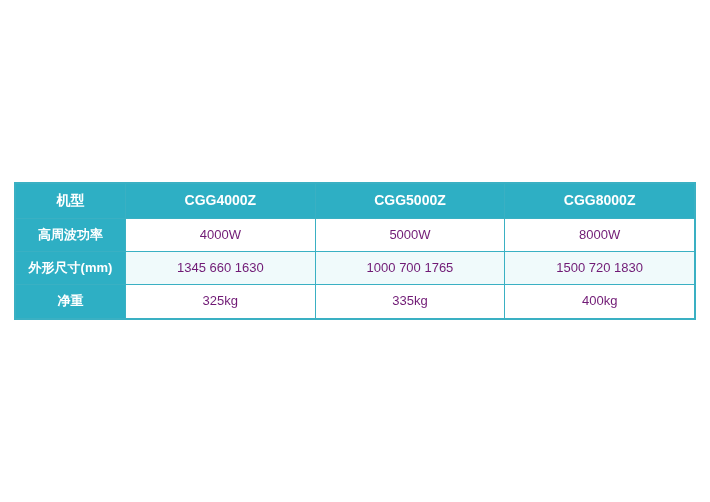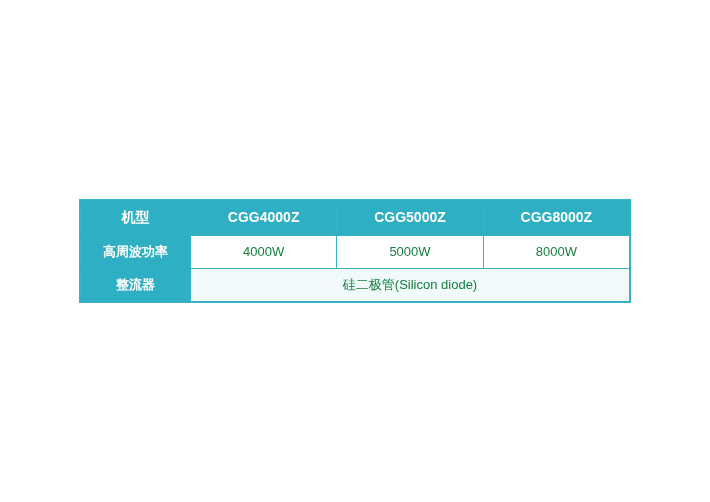--- a/index.html
+++ b/index.html
@@ -6,35 +6,35 @@
     body {
       font-family: Arial, "Microsoft YaHei", sans-serif;
       background: #fff;
       display: flex;
       align-items: center;
       justify-content: center;
       width: 710px;
       min-height: 502px;
     }
     .table-wrap {
-      width: 552px;
+      width: 682px;
       margin: 10px auto;
       border: 1.5px solid #3ab0c3;
       border-collapse: collapse;
     }
     table {
       width: 100%;
       border-collapse: collapse;
     }
     th, td {
       border: 1px solid #3ab0c3;
       text-align: center;
       padding: 7px 6px;
       font-size: 13px;
-      color: #15803d;
+      color: #701a75;
       line-height: 1.4;
     }
     thead th {
       background-color: #2eafc4;
       color: #fff;
       font-weight: bold;
       font-size: 14px;
     }
     .row-header {
       background-color: #2eafc4;
@@ -69,18 +69,26 @@
       </tr>
     </thead>
     <tbody id="table-body">
     <tr>
           <td class="row-header">高周波功率</td>
           <td>4000W</td>
           <td>5000W</td>
           <td>8000W</td>
         </tr>
         <tr>
-          <td class="row-header">整流器</td>
-          <td colspan="3">硅二极管(Silicon diode)</td>
+          <td class="row-header">外形尺寸(mm)</td>
+          <td>1345 660 1630</td>
+          <td>1000 700 1765</td>
+          <td>1500 720 1830</td>
+        </tr>
+        <tr>
+          <td class="row-header">净重</td>
+          <td>325kg</td>
+          <td>335kg</td>
+          <td>400kg</td>
         </tr>
       </tbody>
   </table>
 </div>
 
 </body></html>

